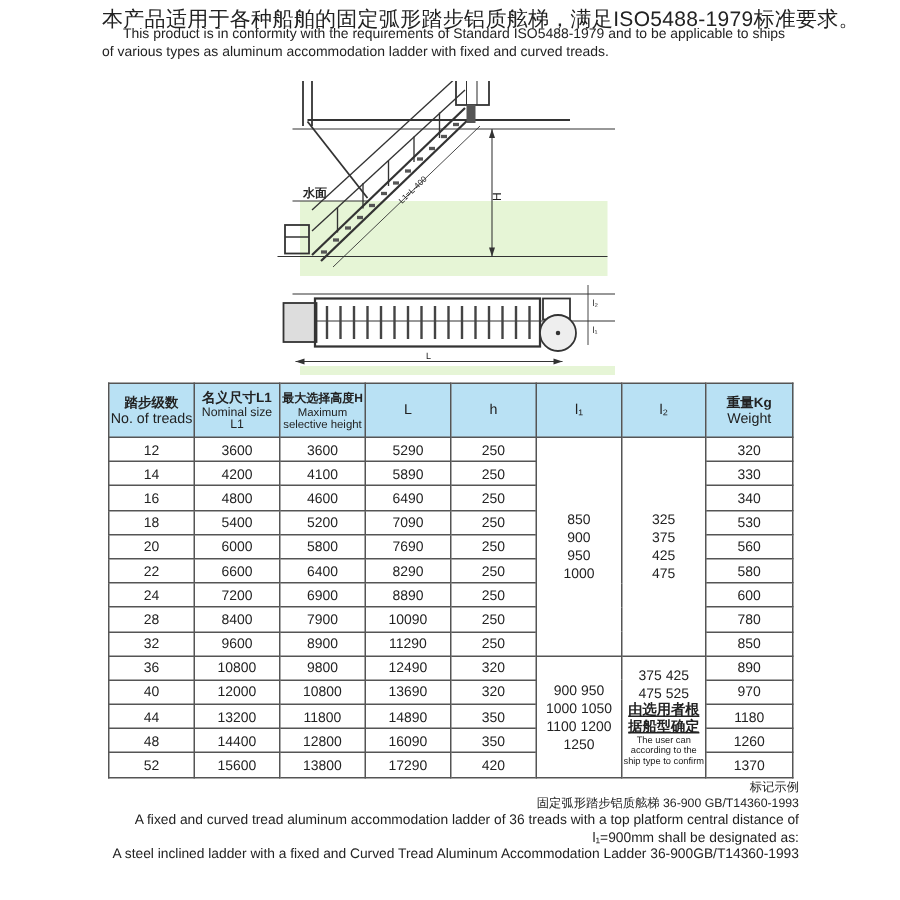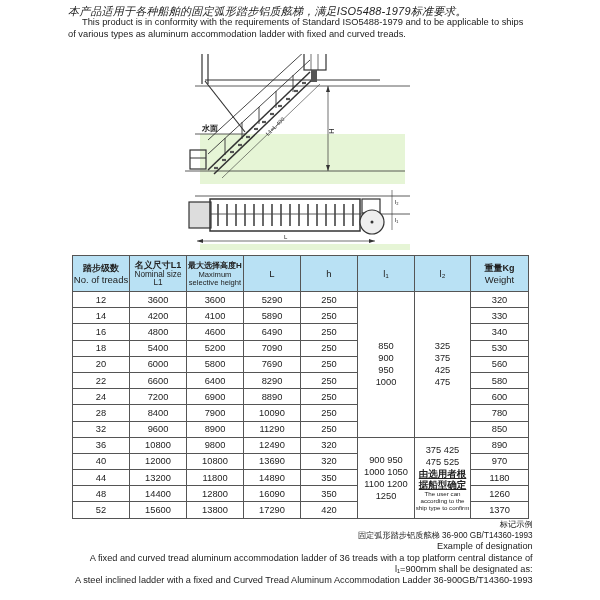--- a/index.html
+++ b/index.html
@@ -1,18 +1,18 @@
 <!DOCTYPE html>
 <html><head>
 <meta charset="utf-8">
 <style>
   html, body { margin: 0; padding: 0; background: #ffffff; }
   body { width: 600px; height: 600px; position: relative; overflow: hidden;
          font-family: "Liberation Sans", "DejaVu Sans", sans-serif; color: #222; }
-  .intro-cn { position: absolute; left: 68px; top: 4px; font-size: 11px; letter-spacing: 0.2px; font-style: italic; }
+  .intro-cn { position: absolute; left: 68px; top: 4px; font-size: 14px; letter-spacing: 0.2px; }
   .intro-en { position: absolute; left: 68px; top: 16px; width: 460px; font-size: 9.3px; line-height: 12px; text-indent: 14px; }
   .figure { position: absolute; left: 180px; top: 54px; width: 250px; height: 196px; }
   .spec-table { position: absolute; left: 72px; top: 255px; border-collapse: collapse; table-layout: fixed; padding-left: 36px; }
   .spec-table th, .spec-table td { border: 1px solid #555; text-align: center; padding: 0; font-size: 9.3px; }
   .spec-table th { background: #b9e1f4; height: 35px; font-weight: normal; line-height: 11px; }
   .spec-table td { height: 15.2px; }
   .spec-table th .cn { font-size: 9px; font-weight: bold; display: block; }
   .spec-table th .en { font-size: 9.5px; display: block; }
   .spec-table th .en.sm { font-size: 7.6px; line-height: 8.5px; }
   .merged { line-height: 12px; vertical-align: middle; }
@@ -309,17 +309,16 @@
         <td>17290</td>
       <td>420</td>
         <td>1370</td>
     </tr>
   </tbody>
 </table>
 
 <div class="example">
   <div class="cn">标记示例</div>
   <div class="cn">固定弧形踏步铝质舷梯 36-900 GB/T14360-1993</div>
-  <div>Example of designation</div>
   <div>A fixed and curved tread aluminum accommodation ladder of 36 treads with a top platform central distance of</div>
   <div>l₁=900mm shall be designated as:</div>
   <div>A steel inclined ladder with a fixed and Curved Tread Aluminum Accommodation Ladder 36-900GB/T14360-1993</div>
 </div>
 
 </body></html>

